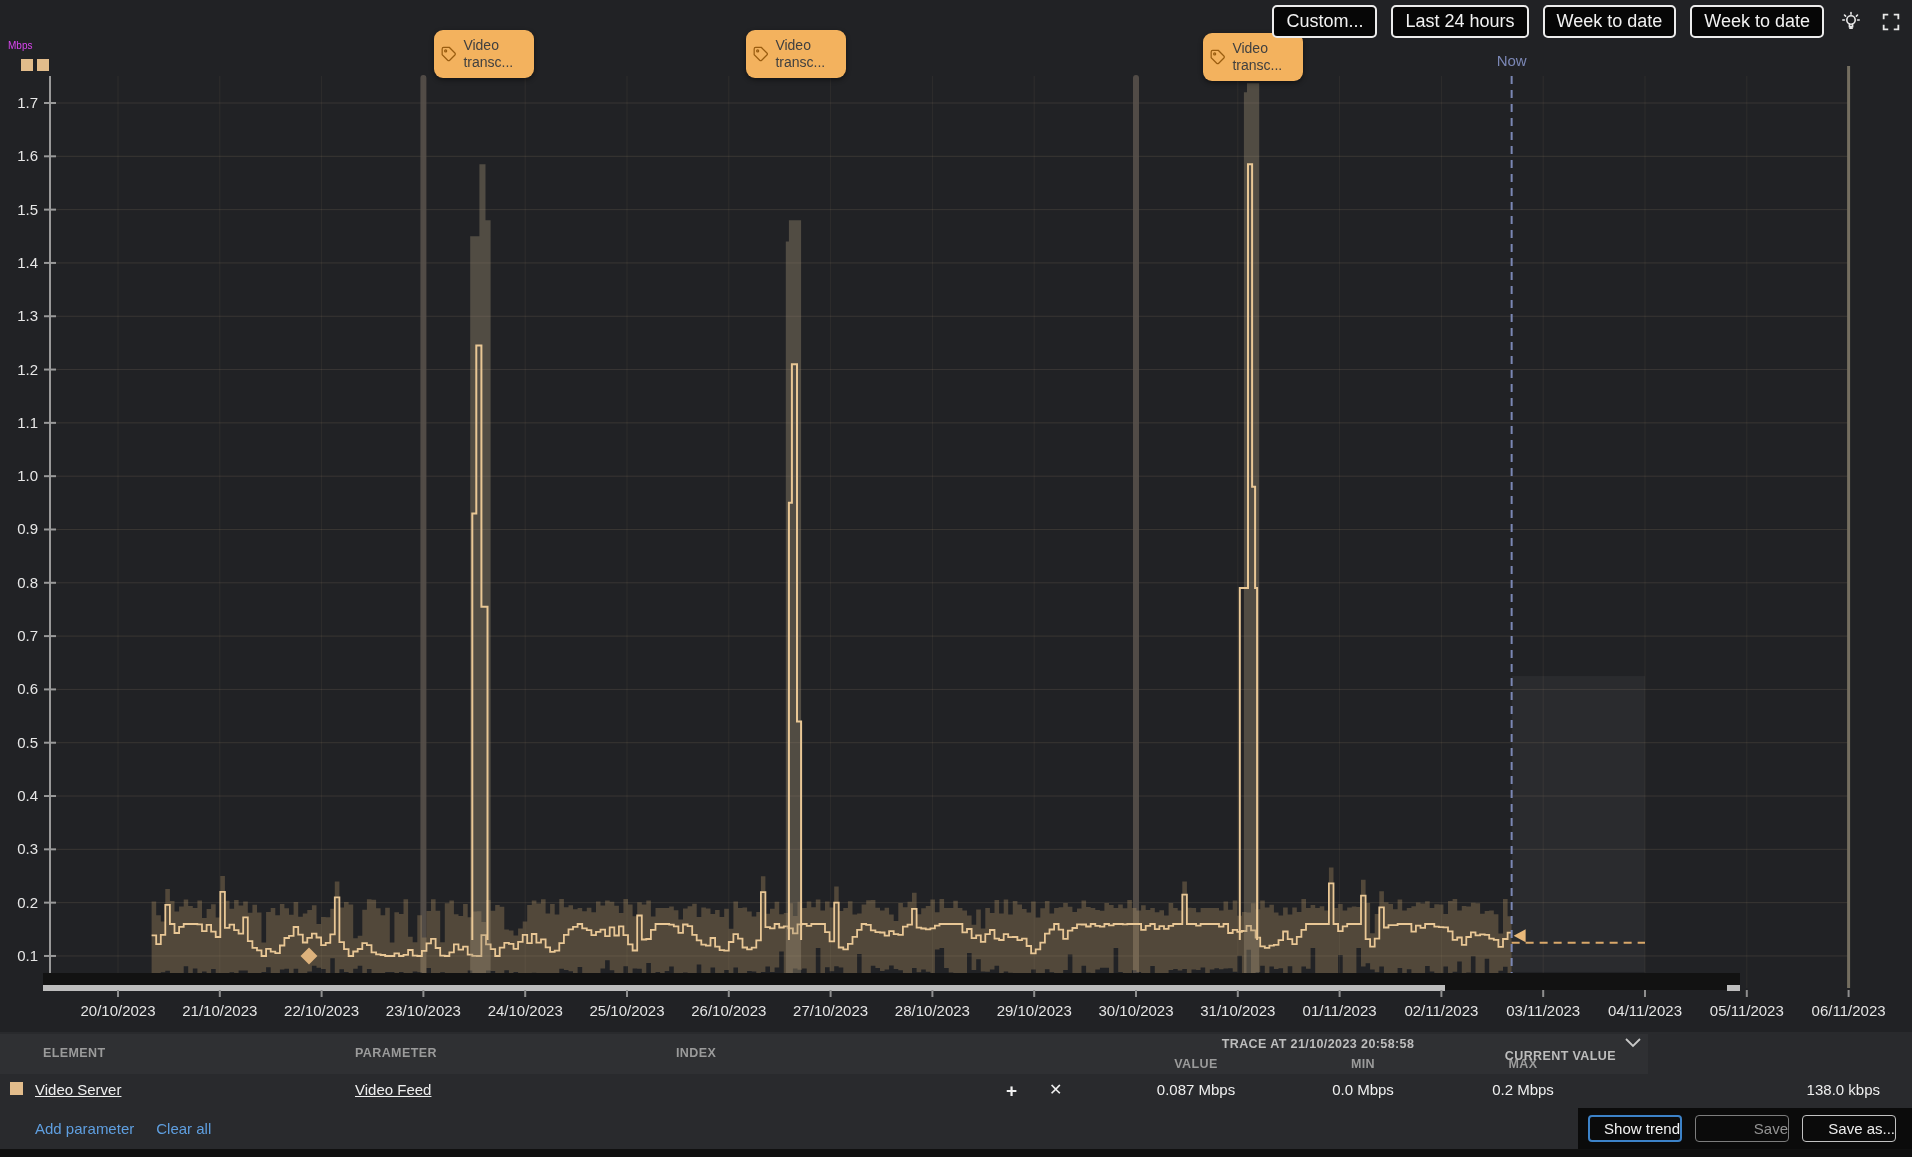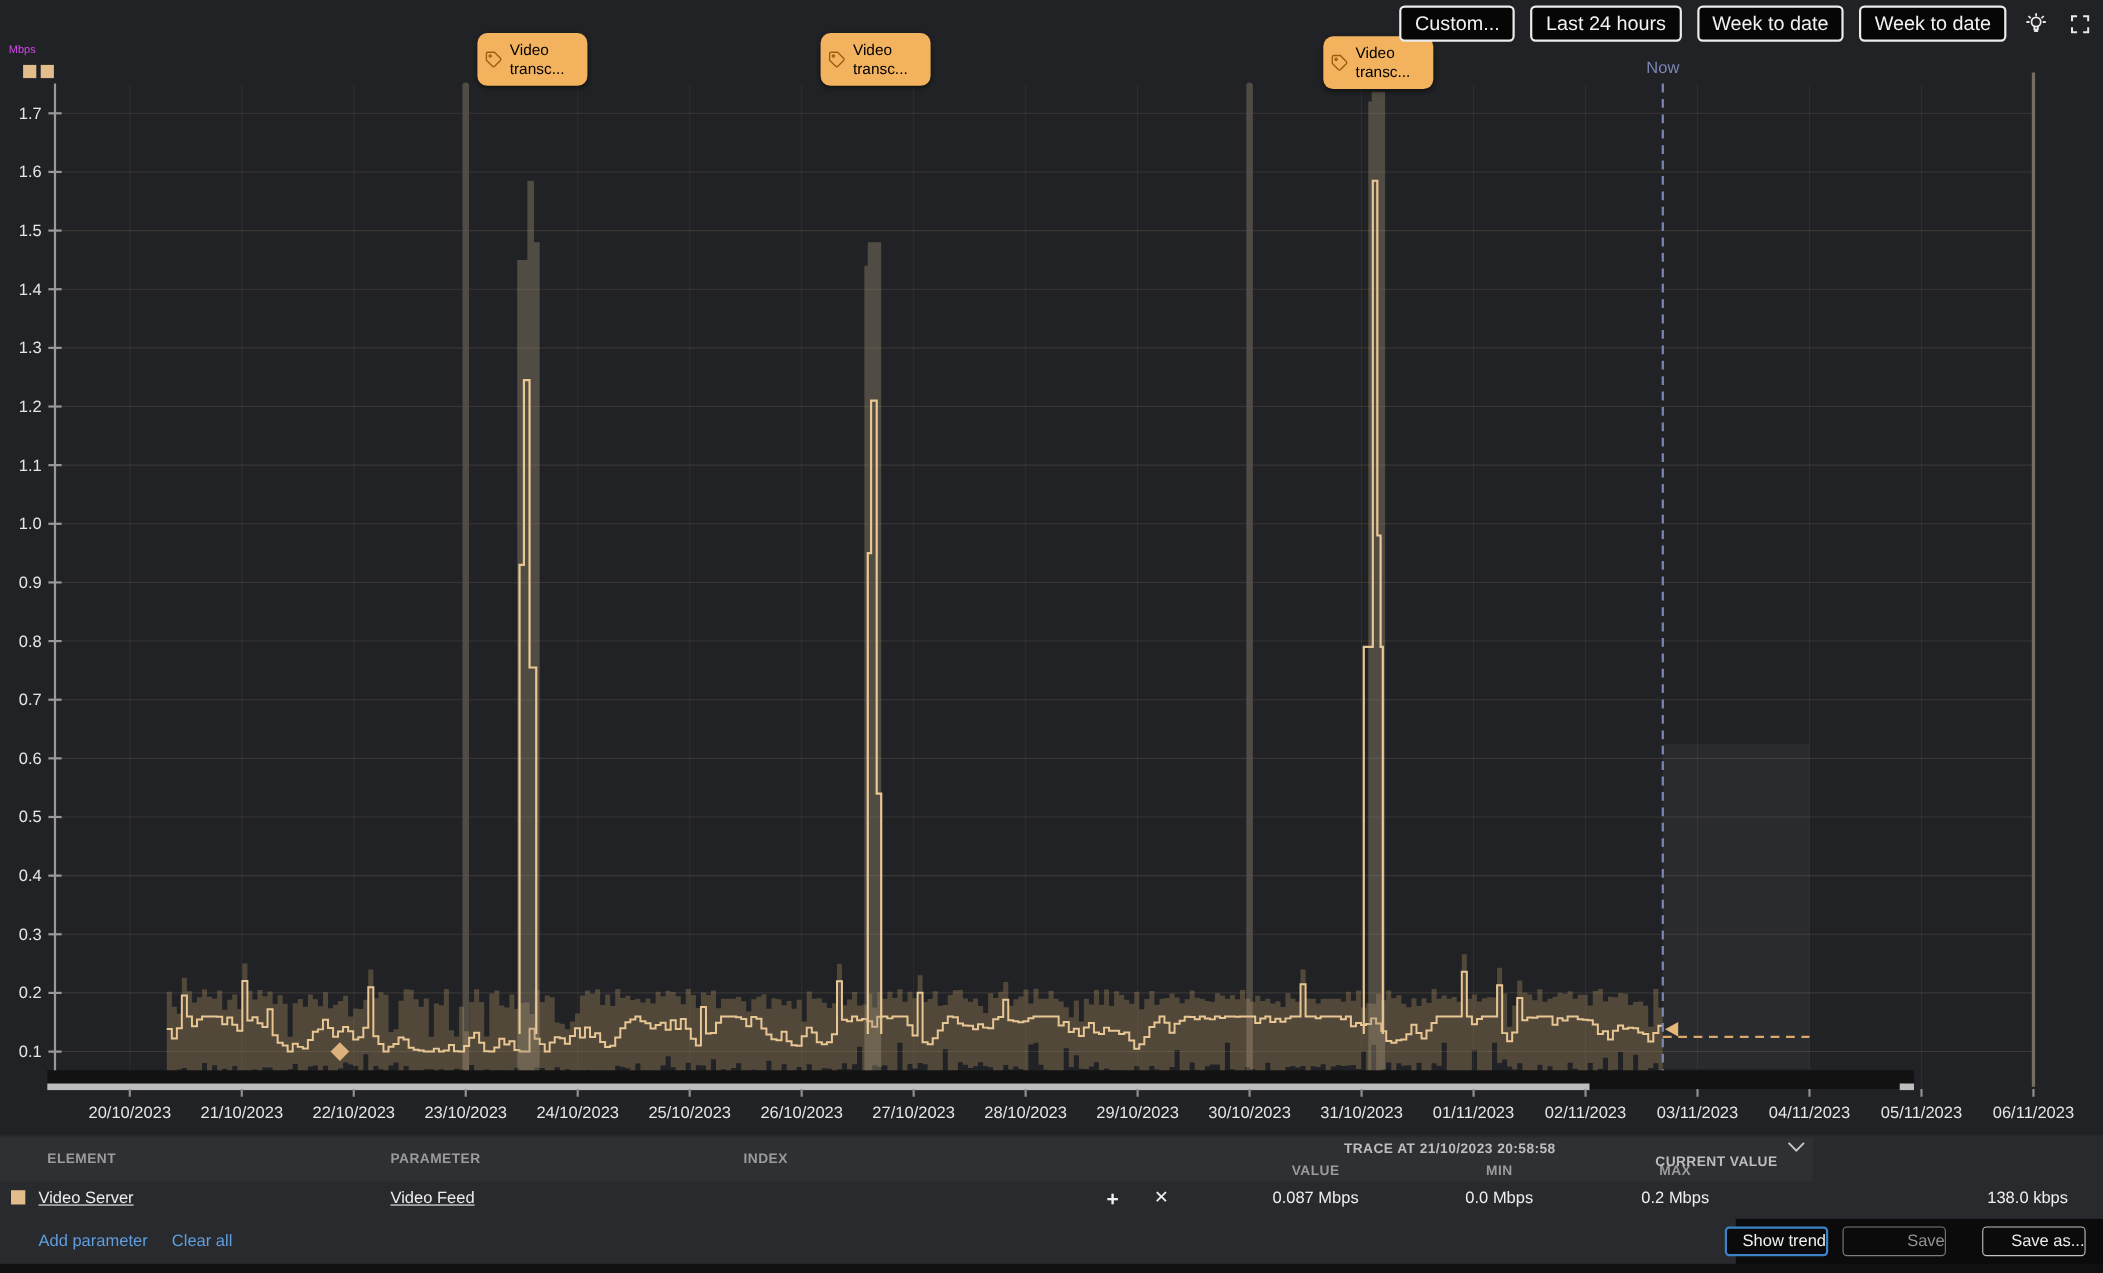--- a/index.html
+++ b/index.html
@@ -12,38 +12,38 @@
   .tb-icon{width:26px;height:26px;display:flex;align-items:center;justify-content:center;cursor:pointer;}
   
   #chart-wrap{position:absolute;top:0;left:0;width:1912px;height:1032px;}
   #chart-svg{position:absolute;top:0;left:0;}
   #unit-label{position:absolute;top:40px;left:8px;font-size:10px;color:#d946ef;}
   #legend{position:absolute;top:59px;left:21px;display:flex;gap:4px;}
   .legend-sq{width:12px;height:12px;background:#e2bc8b;}
   .annotation{position:absolute;width:100px;height:48px;background:#f3b25e;border-radius:9px;
               box-shadow:0 2px 5px rgba(0,0,0,.45);display:flex;align-items:center;gap:6px;
               padding:2px 6px;box-sizing:border-box;cursor:pointer;}
-  .annotation .txt{font-size:14px;line-height:1.2;color:#000000;}
+  .annotation .txt{font-size:14px;line-height:1.2;color:#404040;}
   
   #table{position:absolute;top:1032px;left:0;width:1912px;height:125px;background:#292a2d;}
   #header-band{position:absolute;top:2px;left:0;width:1648px;height:40px;background:#2f3033;}
   .hdr{position:absolute;font-size:12.5px;font-weight:bold;color:#9b9b9b;letter-spacing:.4px;}
   .cell{position:absolute;font-size:15px;color:#efefef;white-space:nowrap;}
   .linkish{text-decoration:underline;cursor:pointer;}
   .swatch{position:absolute;width:13px;height:13px;background:#e2bc8b;}
   .rowbtn{position:absolute;font-size:19px;color:#f0f0f0;cursor:pointer;line-height:1;}
   #footer-links{position:absolute;top:1120px;left:35px;display:flex;gap:22px;font-size:15px;color:#5f9fe0;}
   #footer-links span{cursor:pointer;}
   #btn-backdrop{position:absolute;top:1108px;left:1578px;width:334px;height:41px;background:#0b0b0b;}
   #footer-btns{position:absolute;top:1115px;right:16px;display:flex;gap:13px;}
   .f-btn{font-family:"Liberation Sans",sans-serif;font-size:15px;border-radius:4px;background:#0b0b0b;
          padding:3px 0;cursor:pointer;text-align:right;}
   #btn-showtrend{width:94px;border:2px solid #3c82c8;color:#f2f2f2;}
   #btn-save{width:94px;border:1px solid #7d7d7d;color:#939393;}
-  #btn-saveas{width:94px;border:1px solid #c2c2c2;color:#ededed;margin-left:20px;}
+  #btn-saveas{width:94px;border:1px solid #c2c2c2;color:#ededed;}
   #bottom-strip{position:absolute;top:1149px;left:0;width:1912px;height:8px;background:#101010;}
 </style>
 </head>
 <body>
 
 <div id="app">
 
   <div id="topbar">
     <button class="tb-btn">Custom...</button>
     <button class="tb-btn">Last 24 hours</button>

